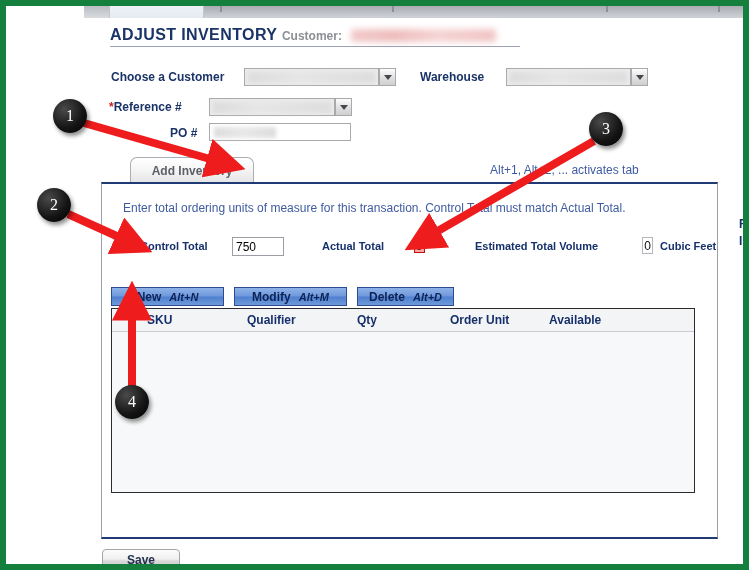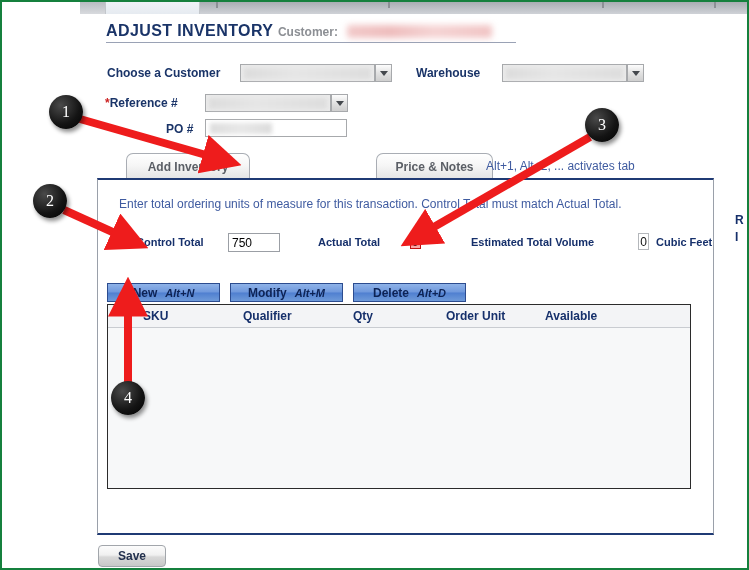--- a/index.html
+++ b/index.html
@@ -9,21 +9,21 @@
   }
   body {
     font-family: "Liberation Sans", sans-serif;
   }
   #screen {
     position: relative;
     width: 749px;
     height: 570px;
     overflow: hidden;
     background: #ffffff;
-    border: 2px solid #15803d;
+    border: 6px solid #15803d;
     box-sizing: border-box;
   }
 
   
   .top-strip {
     position: absolute;
     left: 0; top: 0;
     width: 749px;
     height: 12px;
     background: #ffffff;
@@ -310,21 +310,21 @@
     font-size: 12px;
     font-weight: bold;
     color: #16306b;
     white-space: nowrap;
   }
 
   
   .savebtn {
     position: absolute;
     left: 96px; top: 543px;
-    width: 68px; height: 22px;
+    width: 78px; height: 22px;
     border: 1px solid #a2a6ab;
     border-radius: 4px;
     box-sizing: border-box;
     background: linear-gradient(to bottom, #fcfcfc 0%, #f0f0f0 45%, #d8d8d8 55%, #c8c8c8 100%);
     display: flex;
     align-items: center;
     justify-content: center;
     font-size: 12px;
     font-weight: bold;
     color: #22304d;
@@ -399,23 +399,20 @@
 
   <div class="flabel" style="left:164px; top:120px;">PO #</div>
   <div class="textinput" style="left:203px; top:117px; width:142px;">
     <div class="blurval"></div>
   </div>
 
   <div class="tabstrip">
     <div class="tab" style="left:0px; width:124px;">
       <span>Add Inventory</span>
     </div>
-    <div class="tab" style="left:250px; width:117px;">
-      <span>Price &amp; Notes</span>
-    </div>
   </div>
   <div class="tabhint">Alt+1, Alt+2, ... activates tab</div>
 
   <div class="tabpanel"></div>
 
   <div class="hint-text">Enter total ordering units of measure for this transaction. Control Total must match Actual Total.</div>
 
   <div class="totline-label" style="left:134px; top:234px;">Control Total</div>
   <div class="ctl-input">750</div>
 
@@ -430,21 +427,21 @@
   <div class="clip-right" style="top:228px;">I</div>
 
   <div class="actbtn" style="left:105px; width:113px;">
     <span>New</span>
     <span class="akey">Alt+N</span>
   </div>
   <div class="actbtn" style="left:228px; width:113px;">
     <span>Modify</span>
     <span class="akey">Alt+M</span>
   </div>
-  <div class="actbtn" style="left:351px; width:113px;">
+  <div class="actbtn" style="left:351px; width:97px;">
     <span>Delete</span>
     <span class="akey">Alt+D</span>
   </div>
 
   <div class="grid">
     <div class="grid-head">
       <div class="gh" style="left:35px;">SKU</div>
       <div class="gh" style="left:135px;">Qualifier</div>
       <div class="gh" style="left:245px;">Qty</div>
       <div class="gh" style="left:338px;">Order Unit</div>

